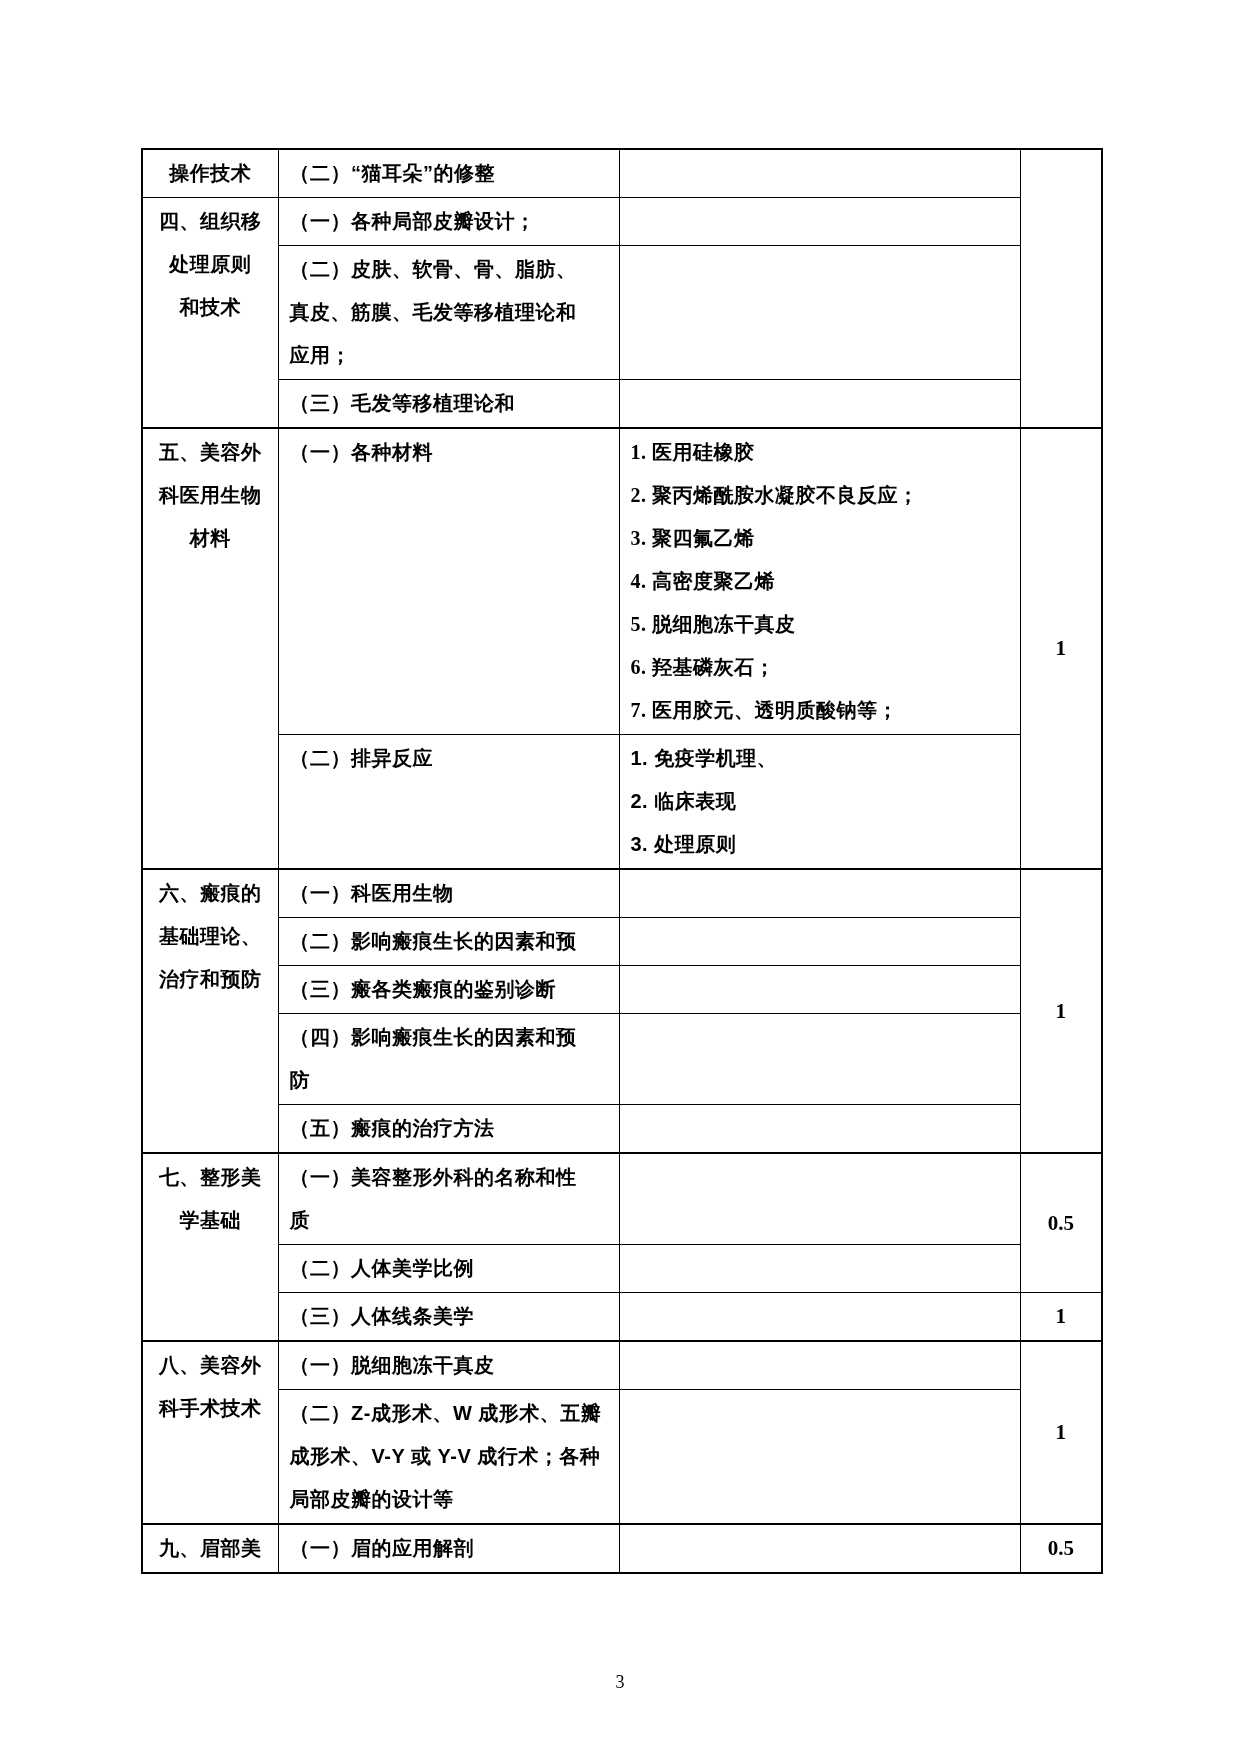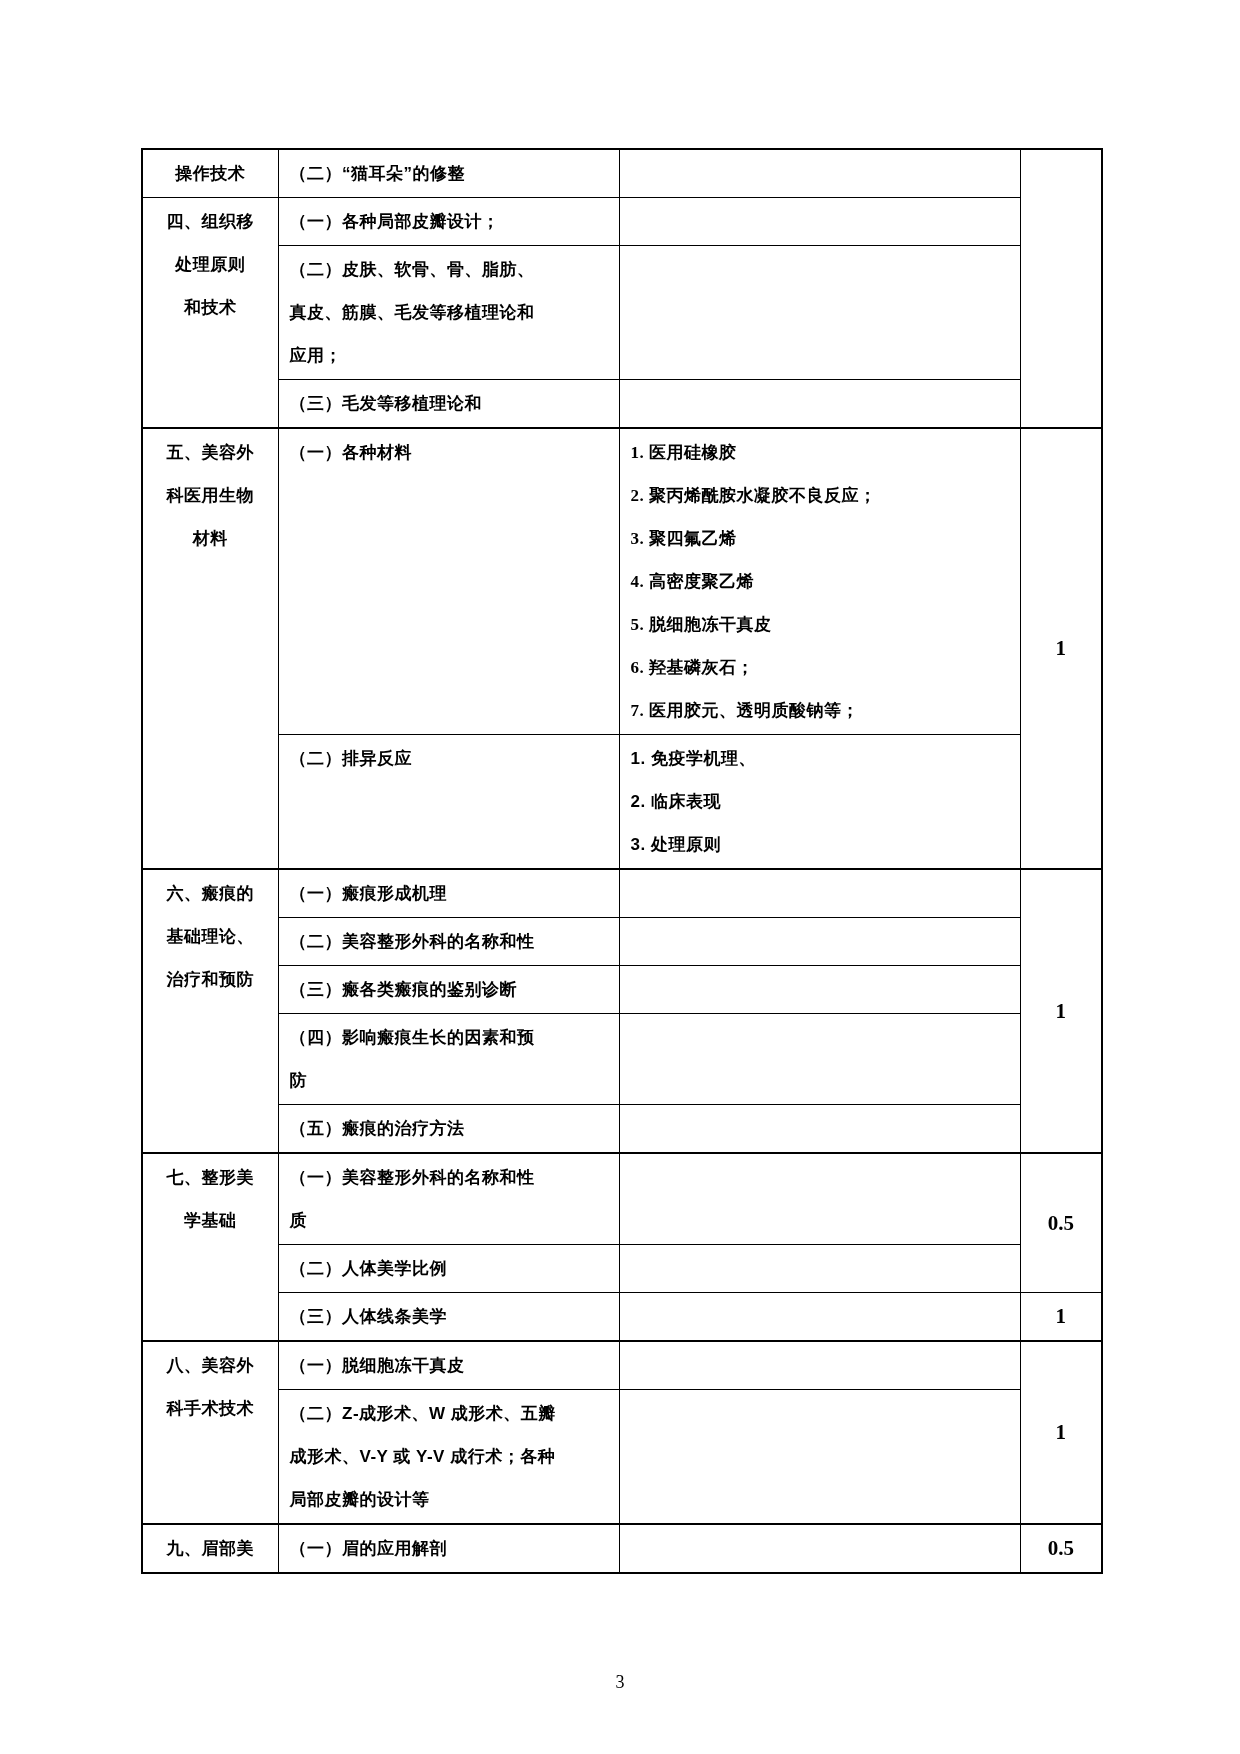--- a/index.html
+++ b/index.html
@@ -10,21 +10,21 @@
   }
   .page { position: absolute; inset: 0; background: #fff; }
   table.doc-table {
     position: absolute; left: 141px; top: 148px;
     width: 960px; table-layout: fixed;
     border-collapse: collapse;
     border: 2px solid #000;
   }
   td {
     border: 1px solid #000;
-    font-size: 17px;
+    font-size: 20px;
     font-weight: bold;
     line-height: 43px;
     vertical-align: top;
     padding: 2px 11px;
     white-space: pre-line;
     letter-spacing: 0.5px;
     overflow: hidden;
   }
   td.cat  { text-align: center; padding: 2px 4px; }
   td.hours {
@@ -97,26 +97,26 @@
         <td class="topic">（二）排异反应</td>
         <td class="details">1. 免疫学机理、
 2. 临床表现
 3. 处理原则</td>
       </tr>
 
       <tr class="sec">
         <td class="cat" rowspan="5">六、瘢痕的
 基础理论、
 治疗和预防</td>
-        <td class="topic">（一）瘢痕形成机理</td>
+        <td class="topic">（一）科医用生物</td>
         <td class="details"></td>
         <td class="hours" rowspan="5">1</td>
       </tr>
       <tr>
-        <td class="topic">（二）美容整形外科的名称和性</td>
+        <td class="topic">（二）影响瘢痕生长的因素和预</td>
         <td class="details"></td>
       </tr>
       <tr>
         <td class="topic">（三）瘢各类瘢痕的鉴别诊断</td>
         <td class="details"></td>
       </tr>
       <tr>
         <td class="topic">（四）影响瘢痕生长的因素和预
 防</td>
         <td class="details"></td>

